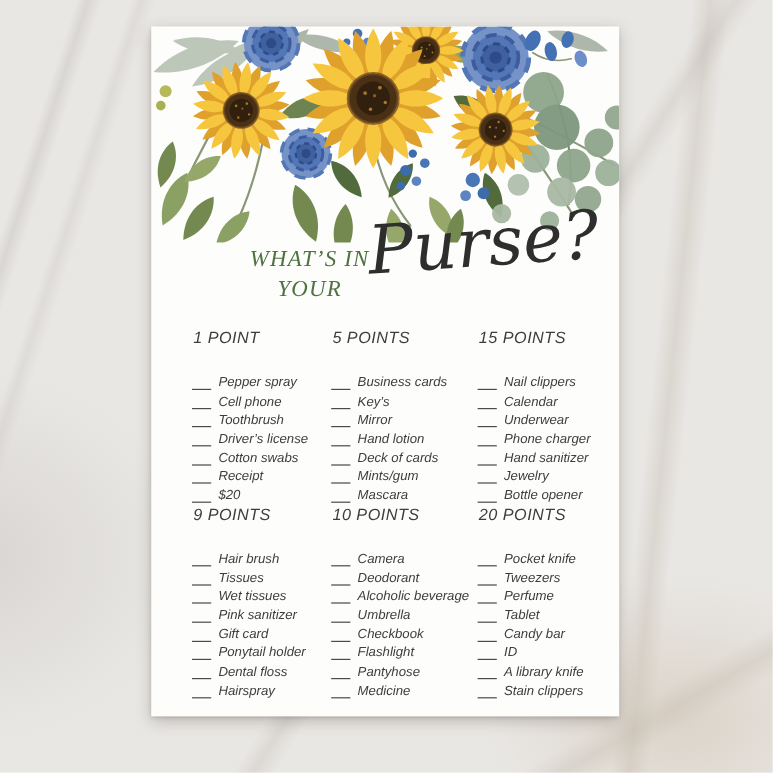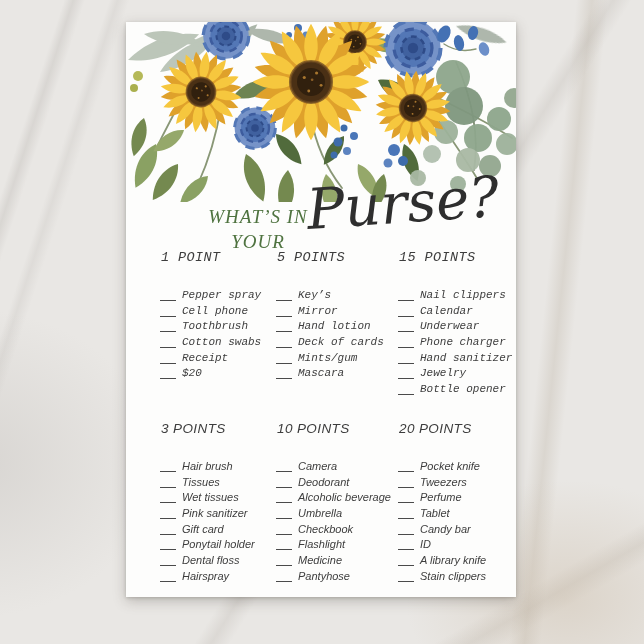--- a/index.html
+++ b/index.html
@@ -33,21 +33,21 @@
     color:var(--green,#4f7340);
   }
   .title-script{
     position:absolute;left:183px;top:158px;
     font-family:"DejaVu Serif",serif;font-style:italic;
     font-size:56px;line-height:60px;color:var(--script-text,#2e2e2e);
     transform:rotate(-4deg);transform-origin:left bottom;
     white-space:nowrap;
   }
   .sections-row{position:absolute;left:34px;display:grid;grid-template-columns:116px 122px 134px;}
-  .row-top{top:228px;font-family:Liberation Mono, monospace;}
+  .row-top{top:252px;}
   .row-bottom{top:399px;}
   .section{min-width:0;}
   .section-header{
     margin:0 0 22px 1px;font-weight:normal;font-style:italic;
     font-size:13.5px;letter-spacing:.4px;color:var(--item-text,#3b3b3b);
   }
   .section-items{list-style:none;margin:0;padding:0;}
   .item{
     display:flex;align-items:center;height:15.7px;
     font-style:italic;font-size:11px;line-height:14px;
@@ -221,20 +221,24 @@
   <li class="item">
     <span class="blank"></span>
     <span class="item-label">Cell phone</span>
   </li>
 
   <li class="item">
     <span class="blank"></span>
     <span class="item-label">Toothbrush</span>
   </li>
 
+  <li class="item">
+    <span class="blank"></span>
+    <span class="item-label">Driver’s license</span>
+  </li>
 
   <li class="item">
     <span class="blank"></span>
     <span class="item-label">Cotton swabs</span>
   </li>
 
   <li class="item">
     <span class="blank"></span>
     <span class="item-label">Receipt</span>
   </li>
@@ -242,20 +246,24 @@
   <li class="item">
     <span class="blank"></span>
     <span class="item-label">$20</span>
   </li>
 </ul>
   </section>
 
   <section class="section">
     <h3 class="section-header">5 POINTS</h3>
     <ul class="section-items">
+  <li class="item">
+    <span class="blank"></span>
+    <span class="item-label">Business cards</span>
+  </li>
 
   <li class="item">
     <span class="blank"></span>
     <span class="item-label">Key’s</span>
   </li>
 
   <li class="item">
     <span class="blank"></span>
     <span class="item-label">Mirror</span>
   </li>
@@ -317,21 +325,21 @@
 
   <li class="item">
     <span class="blank"></span>
     <span class="item-label">Bottle opener</span>
   </li>
 </ul>
   </section>
 </div>
     <div class="sections-row row-bottom" id="row-bottom">
   <section class="section">
-    <h3 class="section-header">3 POINTS</h3>
+    <h3 class="section-header">9 POINTS</h3>
     <ul class="section-items">
   <li class="item">
     <span class="blank"></span>
     <span class="item-label">Hair brush</span>
   </li>
 
   <li class="item">
     <span class="blank"></span>
     <span class="item-label">Tissues</span>
   </li>
@@ -396,26 +404,26 @@
     <span class="item-label">Checkbook</span>
   </li>
 
   <li class="item">
     <span class="blank"></span>
     <span class="item-label">Flashlight</span>
   </li>
 
   <li class="item">
     <span class="blank"></span>
+    <span class="item-label">Pantyhose</span>
+  </li>
+
+  <li class="item">
+    <span class="blank"></span>
     <span class="item-label">Medicine</span>
-  </li>
-
-  <li class="item">
-    <span class="blank"></span>
-    <span class="item-label">Pantyhose</span>
   </li>
 </ul>
   </section>
 
   <section class="section">
     <h3 class="section-header">20 POINTS</h3>
     <ul class="section-items">
   <li class="item">
     <span class="blank"></span>
     <span class="item-label">Pocket knife</span>

